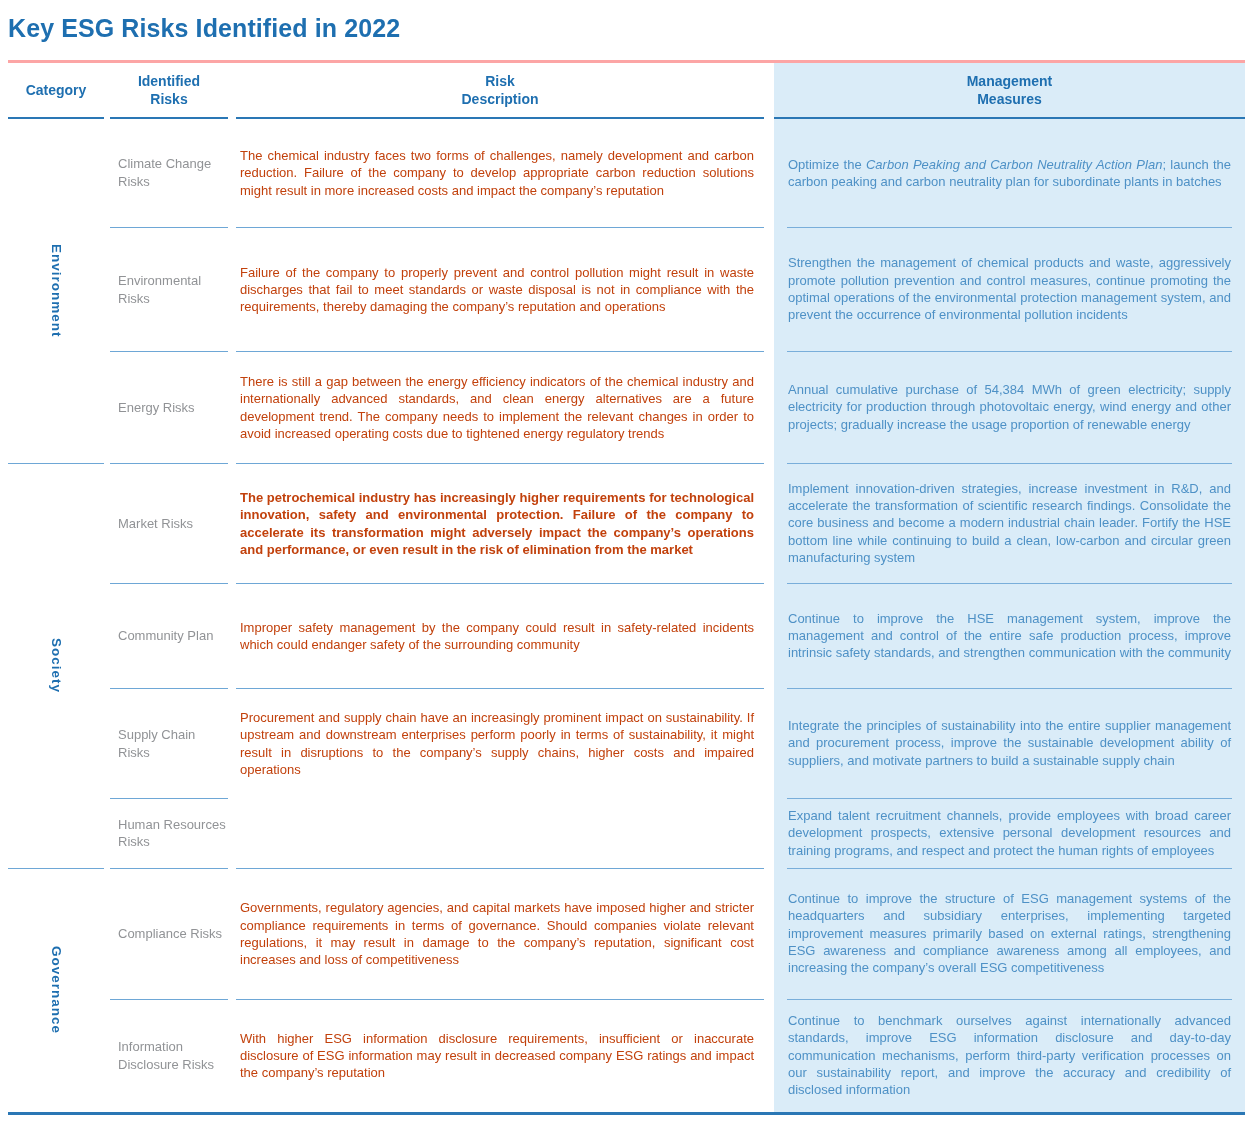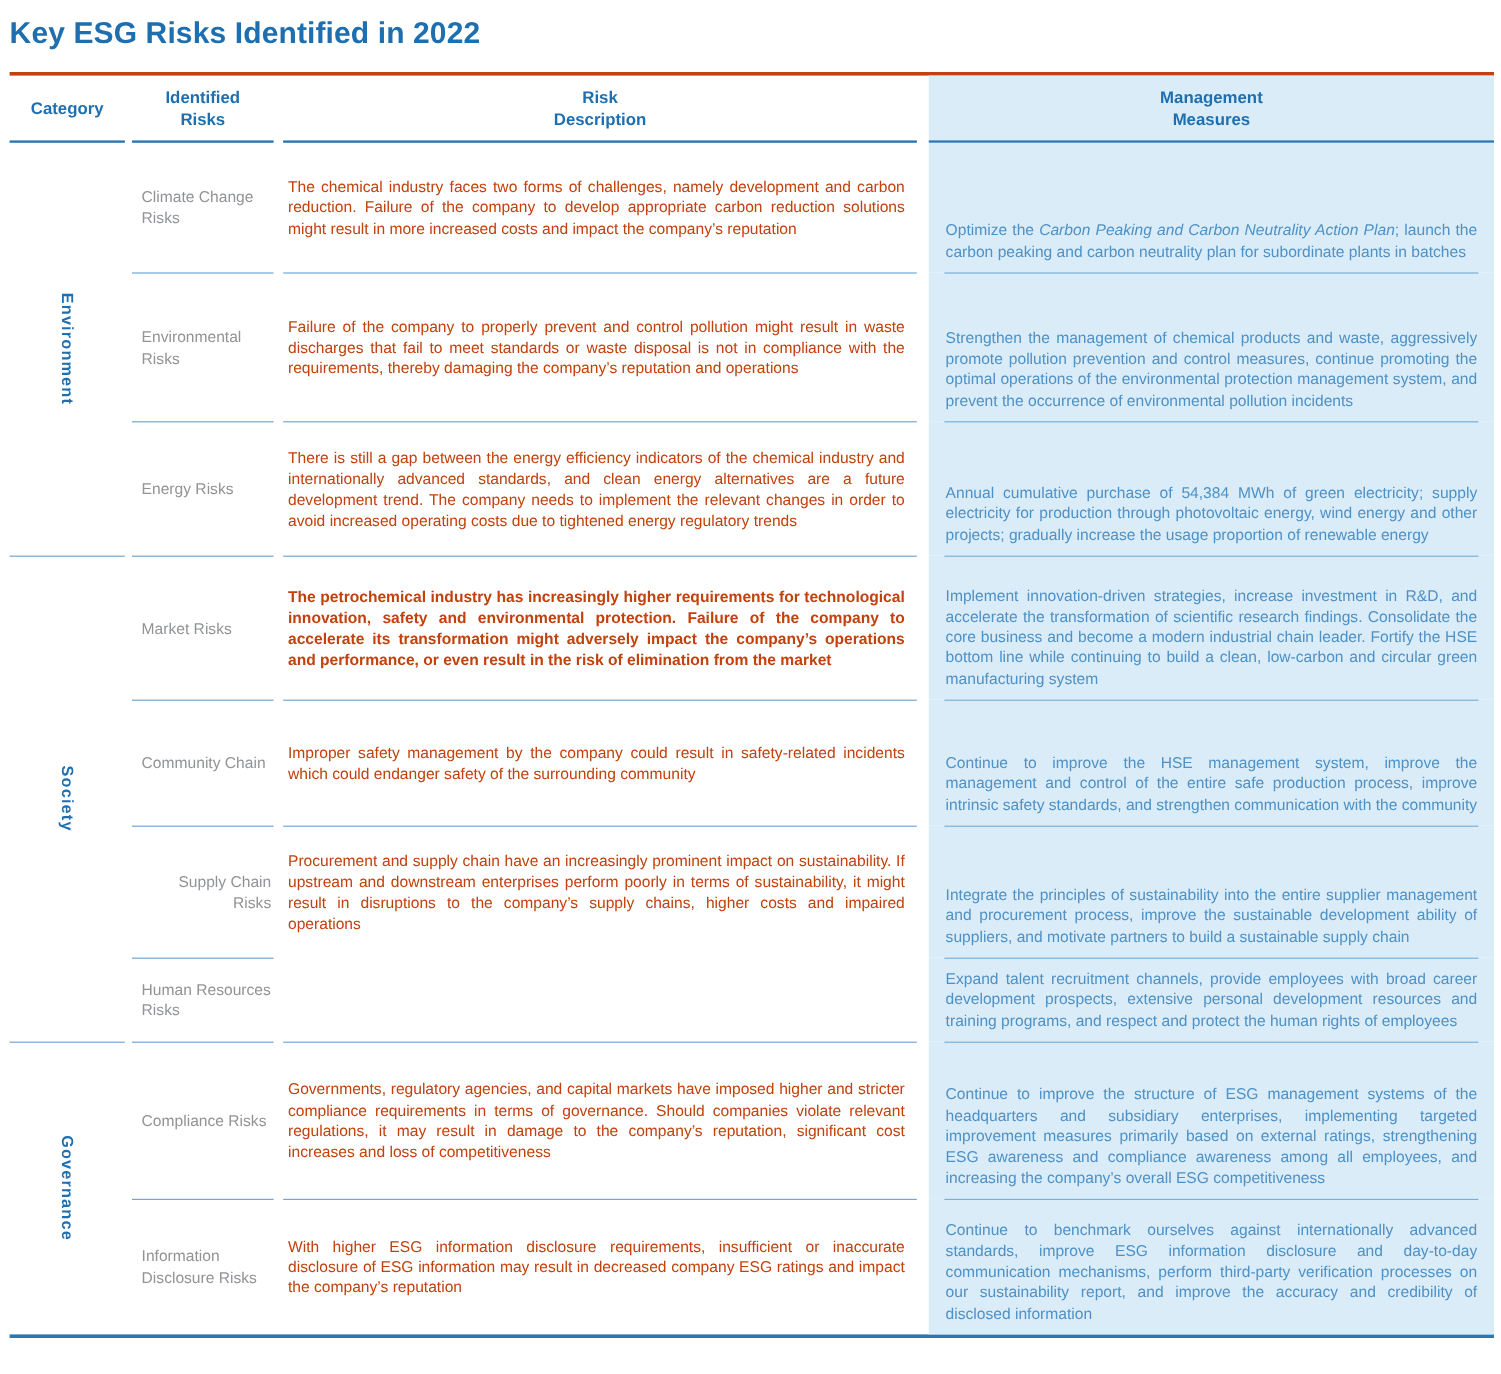--- a/index.html
+++ b/index.html
@@ -11,21 +11,21 @@
   .page { padding:12px 6px 0 8px; box-sizing:border-box; }
 
   .title {
     color:#1e6fb0; font-size:25px; font-weight:bold;
     margin:2px 0 17px 0; letter-spacing:0.1px;
   }
 
   .tbl {
     display:grid;
     grid-template-columns:96px 6px 118px 8px 528px 10px 1fr;
-    border-top:3px solid #c2410c;
+    border-top:3px solid #fca5a5;
     border-bottom:3px solid #2a77b5;
     background:#ffffff;
   }
 
   
   .th {
     display:flex; align-items:center; justify-content:center;
     text-align:center; white-space:pre-line;
     color:#1e6fb0; font-weight:bold; font-size:14px; line-height:1.32;
     border-bottom:2px solid #2a77b5;
@@ -54,21 +54,21 @@
     padding:9px 10px 9px 4px; box-sizing:border-box;
   }
   .c-desc > div {
     width:100%; text-align:justify;
     color:#c2410c; font-size:13px; line-height:1.33;
   }
   .c-risk.sep, .c-desc.sep { border-top:1px solid #6ea7d6; }
 
   .c-mgmt {
     background:#daecf8; position:relative;
-    display:flex; align-items:flex-end;
+    display:flex; align-items:center;
     padding:9px 14px; box-sizing:border-box;
   }
   .c-mgmt > div {
     width:100%; text-align:justify;
     color:#4e91c6; font-size:13px; line-height:1.33;
   }
   .c-mgmt.sep::before {
     content:""; position:absolute; top:0; left:13px; right:13px;
     border-top:1px solid #79aeda;
   }
@@ -126,29 +126,29 @@
     </div>
 
     <div class="c-risk sep" style="grid-column:3; grid-row:5;">Market Risks</div>
     <div class="c-desc sep" style="grid-column:5; grid-row:5; min-height:120px;font-weight:bold;">
       <div>The petrochemical industry has increasingly higher requirements for technological innovation, safety and environmental protection. Failure of the company to accelerate its transformation might adversely impact the company’s operations and performance, or even result in the risk of elimination from the market</div>
     </div>
     <div class="c-mgmt sep" style="grid-column:7; grid-row:5;">
       <div>Implement innovation-driven strategies, increase investment in R&amp;D, and accelerate the transformation of scientific research findings. Consolidate the core business and become a modern industrial chain leader. Fortify the HSE bottom line while continuing to build a clean, low-carbon and circular green manufacturing system</div>
     </div>
 
-    <div class="c-risk sep" style="grid-column:3; grid-row:6;">Community Chain</div>
+    <div class="c-risk sep" style="grid-column:3; grid-row:6;">Community Plan</div>
     <div class="c-desc sep" style="grid-column:5; grid-row:6; min-height:105px;">
       <div>Improper safety management by the company could result in safety-related incidents which could endanger safety of the surrounding community</div>
     </div>
     <div class="c-mgmt sep" style="grid-column:7; grid-row:6;">
       <div>Continue to improve the HSE management system, improve the management and control of the entire safe production process, improve intrinsic safety standards, and strengthen communication with the community</div>
     </div>
 
-    <div class="c-risk sep" style="grid-column:3; grid-row:7;text-align:right;">Supply Chain Risks</div>
+    <div class="c-risk sep" style="grid-column:3; grid-row:7;">Supply Chain Risks</div>
     <div class="c-desc sep" style="grid-column:5; grid-row:7; min-height:110px;">
       <div>Procurement and supply chain have an increasingly prominent impact on sustainability. If upstream and downstream enterprises perform poorly in terms of sustainability, it might result in disruptions to the company’s supply chains, higher costs and impaired operations</div>
     </div>
     <div class="c-mgmt sep" style="grid-column:7; grid-row:7;">
       <div>Integrate the principles of sustainability into the entire supplier management and procurement process, improve the sustainable development ability of suppliers, and motivate partners to build a sustainable supply chain</div>
     </div>
 
     <div class="c-risk sep" style="grid-column:3; grid-row:8;">Human Resources Risks</div>
     <div class="c-mgmt sep" style="grid-column:7; grid-row:8;">
       <div>Expand talent recruitment channels, provide employees with broad career development prospects, extensive personal development resources and training programs, and respect and protect the human rights of employees</div>

